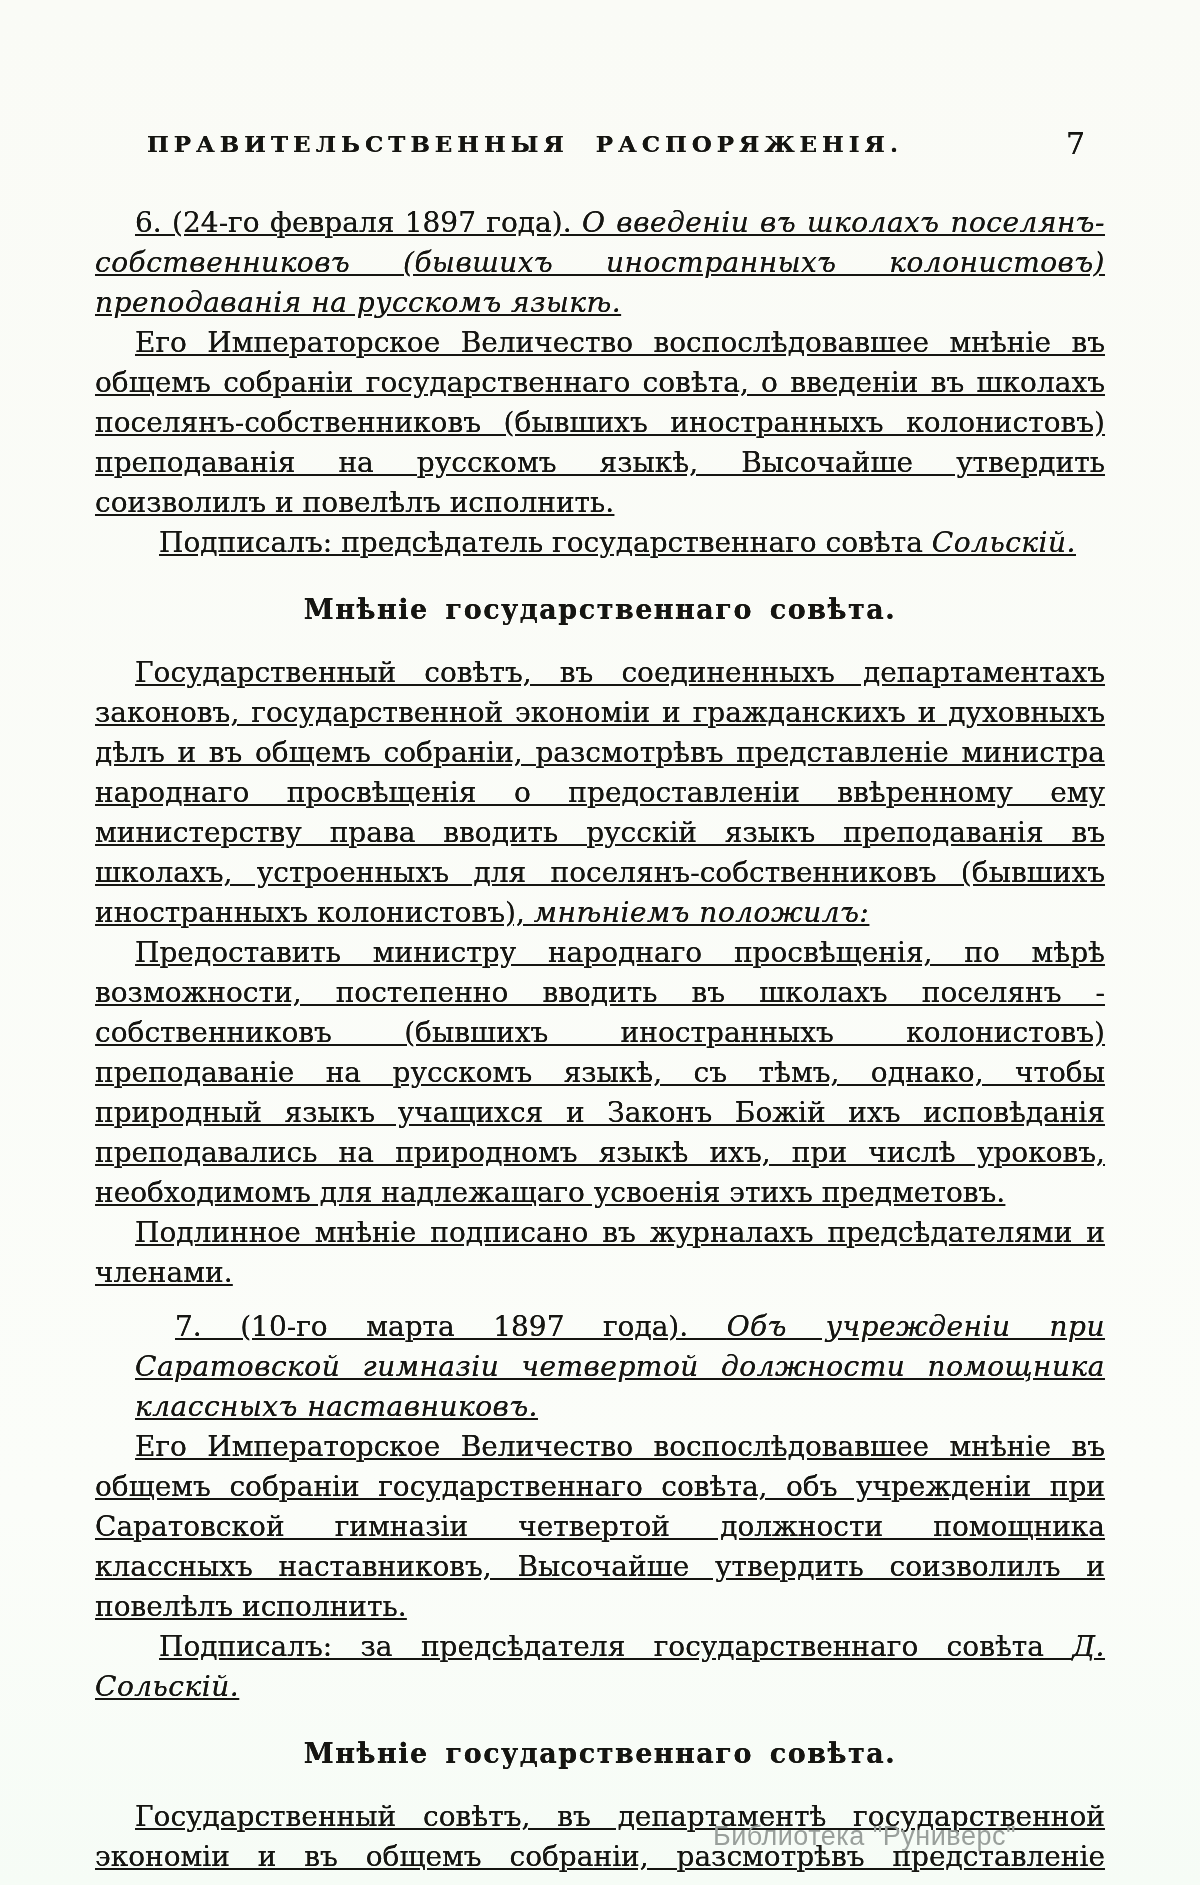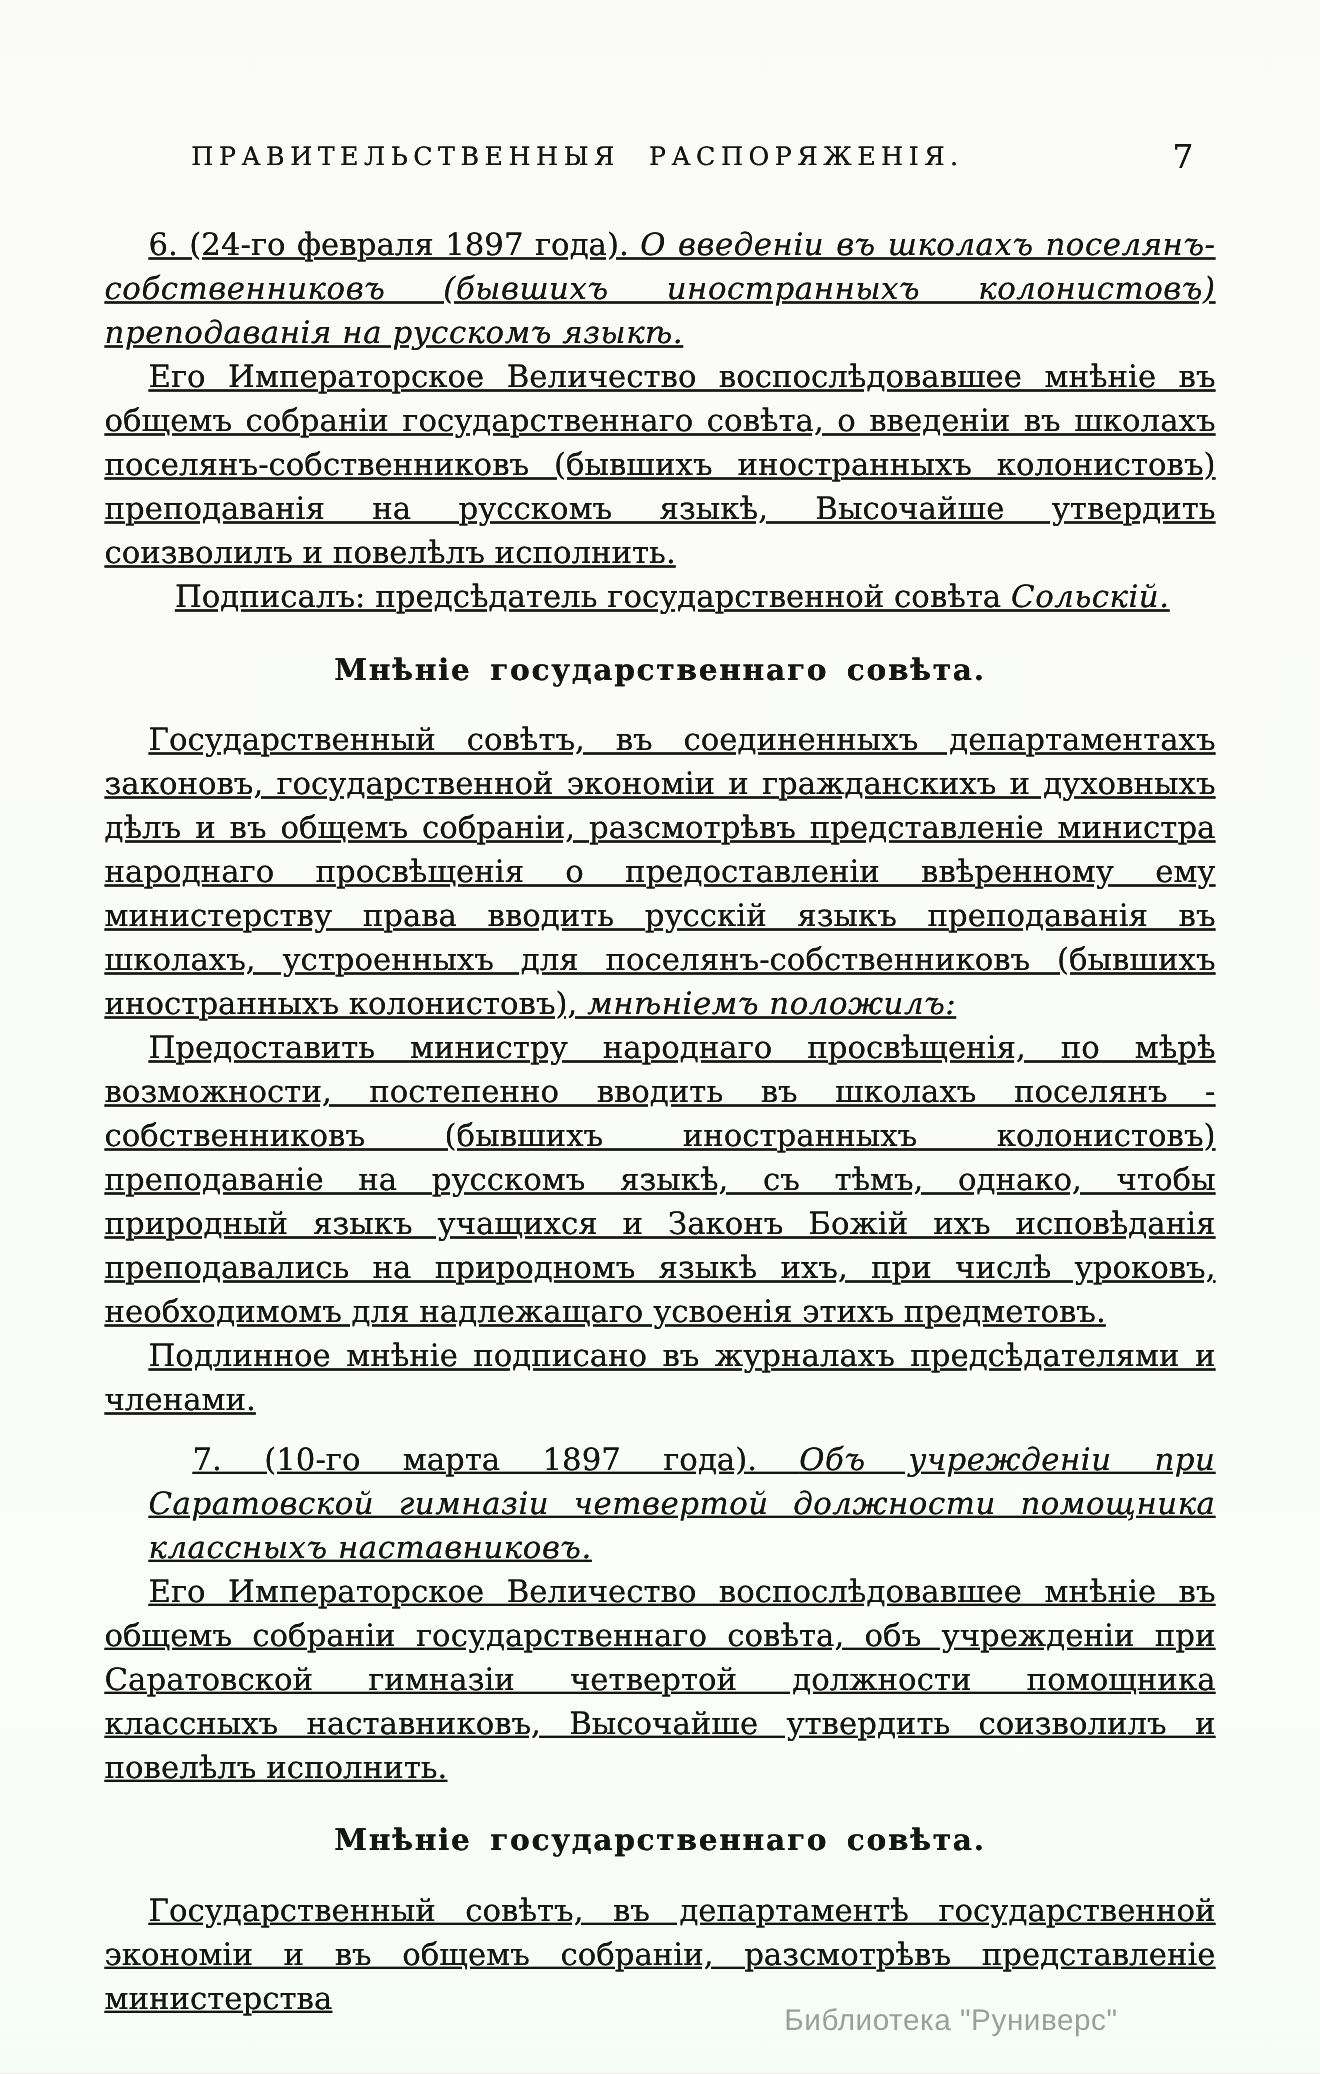--- a/index.html
+++ b/index.html
@@ -26,21 +26,21 @@
     left: 95px;
     width: 1010px;
     height: 40px;
   }
   .head-title {
     position: absolute;
     left: 0;
     width: 860px;
     text-align: center;
     font-size: 23px;
-    font-weight: normal;
+    font-weight: bold;
     letter-spacing: 5px;
     word-spacing: 14px;
     white-space: nowrap;
   }
   .page-number {
     position: absolute;
     right: 20px;
     top: -4px;
     font-size: 30px;
   }
@@ -95,34 +95,35 @@
     <div class="head-title ink">ПРАВИТЕЛЬСТВЕННЫЯ РАСПОРЯЖЕНІЯ.</div>
     <div class="page-number ink">7</div>
   </header>
 
   <main class="text-column ink">
 
     <p class="decree-heading-para"><span>6. (24-го февраля 1897 года). </span><em class="decree-title">О введеніи въ школахъ поселянъ-собственниковъ (бывшихъ иностранныхъ колонистовъ) преподаванія на русскомъ языкѣ.</em></p>
 
     <p>Его Императорское Величество воспослѣдовавшее мнѣніе въ общемъ собраніи государственнаго совѣта, о введеніи въ школахъ поселянъ-собственниковъ (бывшихъ иностранныхъ колонистовъ) преподаванія на русскомъ языкѣ, Высочайше утвердить соизволилъ и повелѣлъ исполнить.</p>
 
-    <p class="signature"><span>Подписалъ: предсѣдатель государственной совѣта </span><em class="inline-italic">Сольскій.</em></p>
+    <p class="signature"><span>Подписалъ: предсѣдатель государственнаго совѣта </span><em class="inline-italic">Сольскій.</em></p>
 
     <h2 class="opinion-heading">Мнѣніе государственнаго совѣта.</h2>
 
     <p><span>Государственный совѣтъ, въ соединенныхъ департаментахъ законовъ, государственной экономіи и гражданскихъ и духовныхъ дѣлъ и въ общемъ собраніи, разсмотрѣвъ представленіе министра народнаго просвѣщенія о предоставленіи ввѣренному ему министерству права вводить русскій языкъ преподаванія въ школахъ, устроенныхъ для поселянъ-собственниковъ (бывшихъ иностранныхъ колонистовъ), </span><em class="inline-italic">мнѣніемъ положилъ:</em></p>
 
     <p>Предоставить министру народнаго просвѣщенія, по мѣрѣ возможности, постепенно вводить въ школахъ поселянъ - собственниковъ (бывшихъ иностранныхъ колонистовъ) преподаваніе на русскомъ языкѣ, съ тѣмъ, однако, чтобы природный языкъ учащихся и Законъ Божій ихъ исповѣданія преподавались на природномъ языкѣ ихъ, при числѣ уроковъ, необходимомъ для надлежащаго усвоенія этихъ предметовъ.</p>
 
     <p>Подлинное мнѣніе подписано въ журналахъ предсѣдателями и членами.</p>
 
     <p class="decree-heading-para section-start"><span>7. (10-го марта 1897 года). </span><em class="decree-title">Объ учрежденіи при Саратовской гимназіи четвертой должности помощника классныхъ наставниковъ.</em></p>
 
     <p>Его Императорское Величество воспослѣдовавшее мнѣніе въ общемъ собраніи государственнаго совѣта, объ учрежденіи при Саратовской гимназіи четвертой должности помощника классныхъ наставниковъ, Высочайше утвердить соизволилъ и повелѣлъ исполнить.</p>
 
+    <p class="signature"><span>Подписалъ: за предсѣдателя государственнаго совѣта </span><em class="inline-italic">Д. Сольскій.</em></p>
 
     <h2 class="opinion-heading">Мнѣніе государственнаго совѣта.</h2>
 
     <p class="justify-all">Государственный совѣтъ, въ департаментѣ государственной экономіи и въ общемъ собраніи, разсмотрѣвъ представленіе министерства</p>
 
   </main>
 
   <div class="watermark">Библиотека "Руниверс"</div>
 
 </div>

